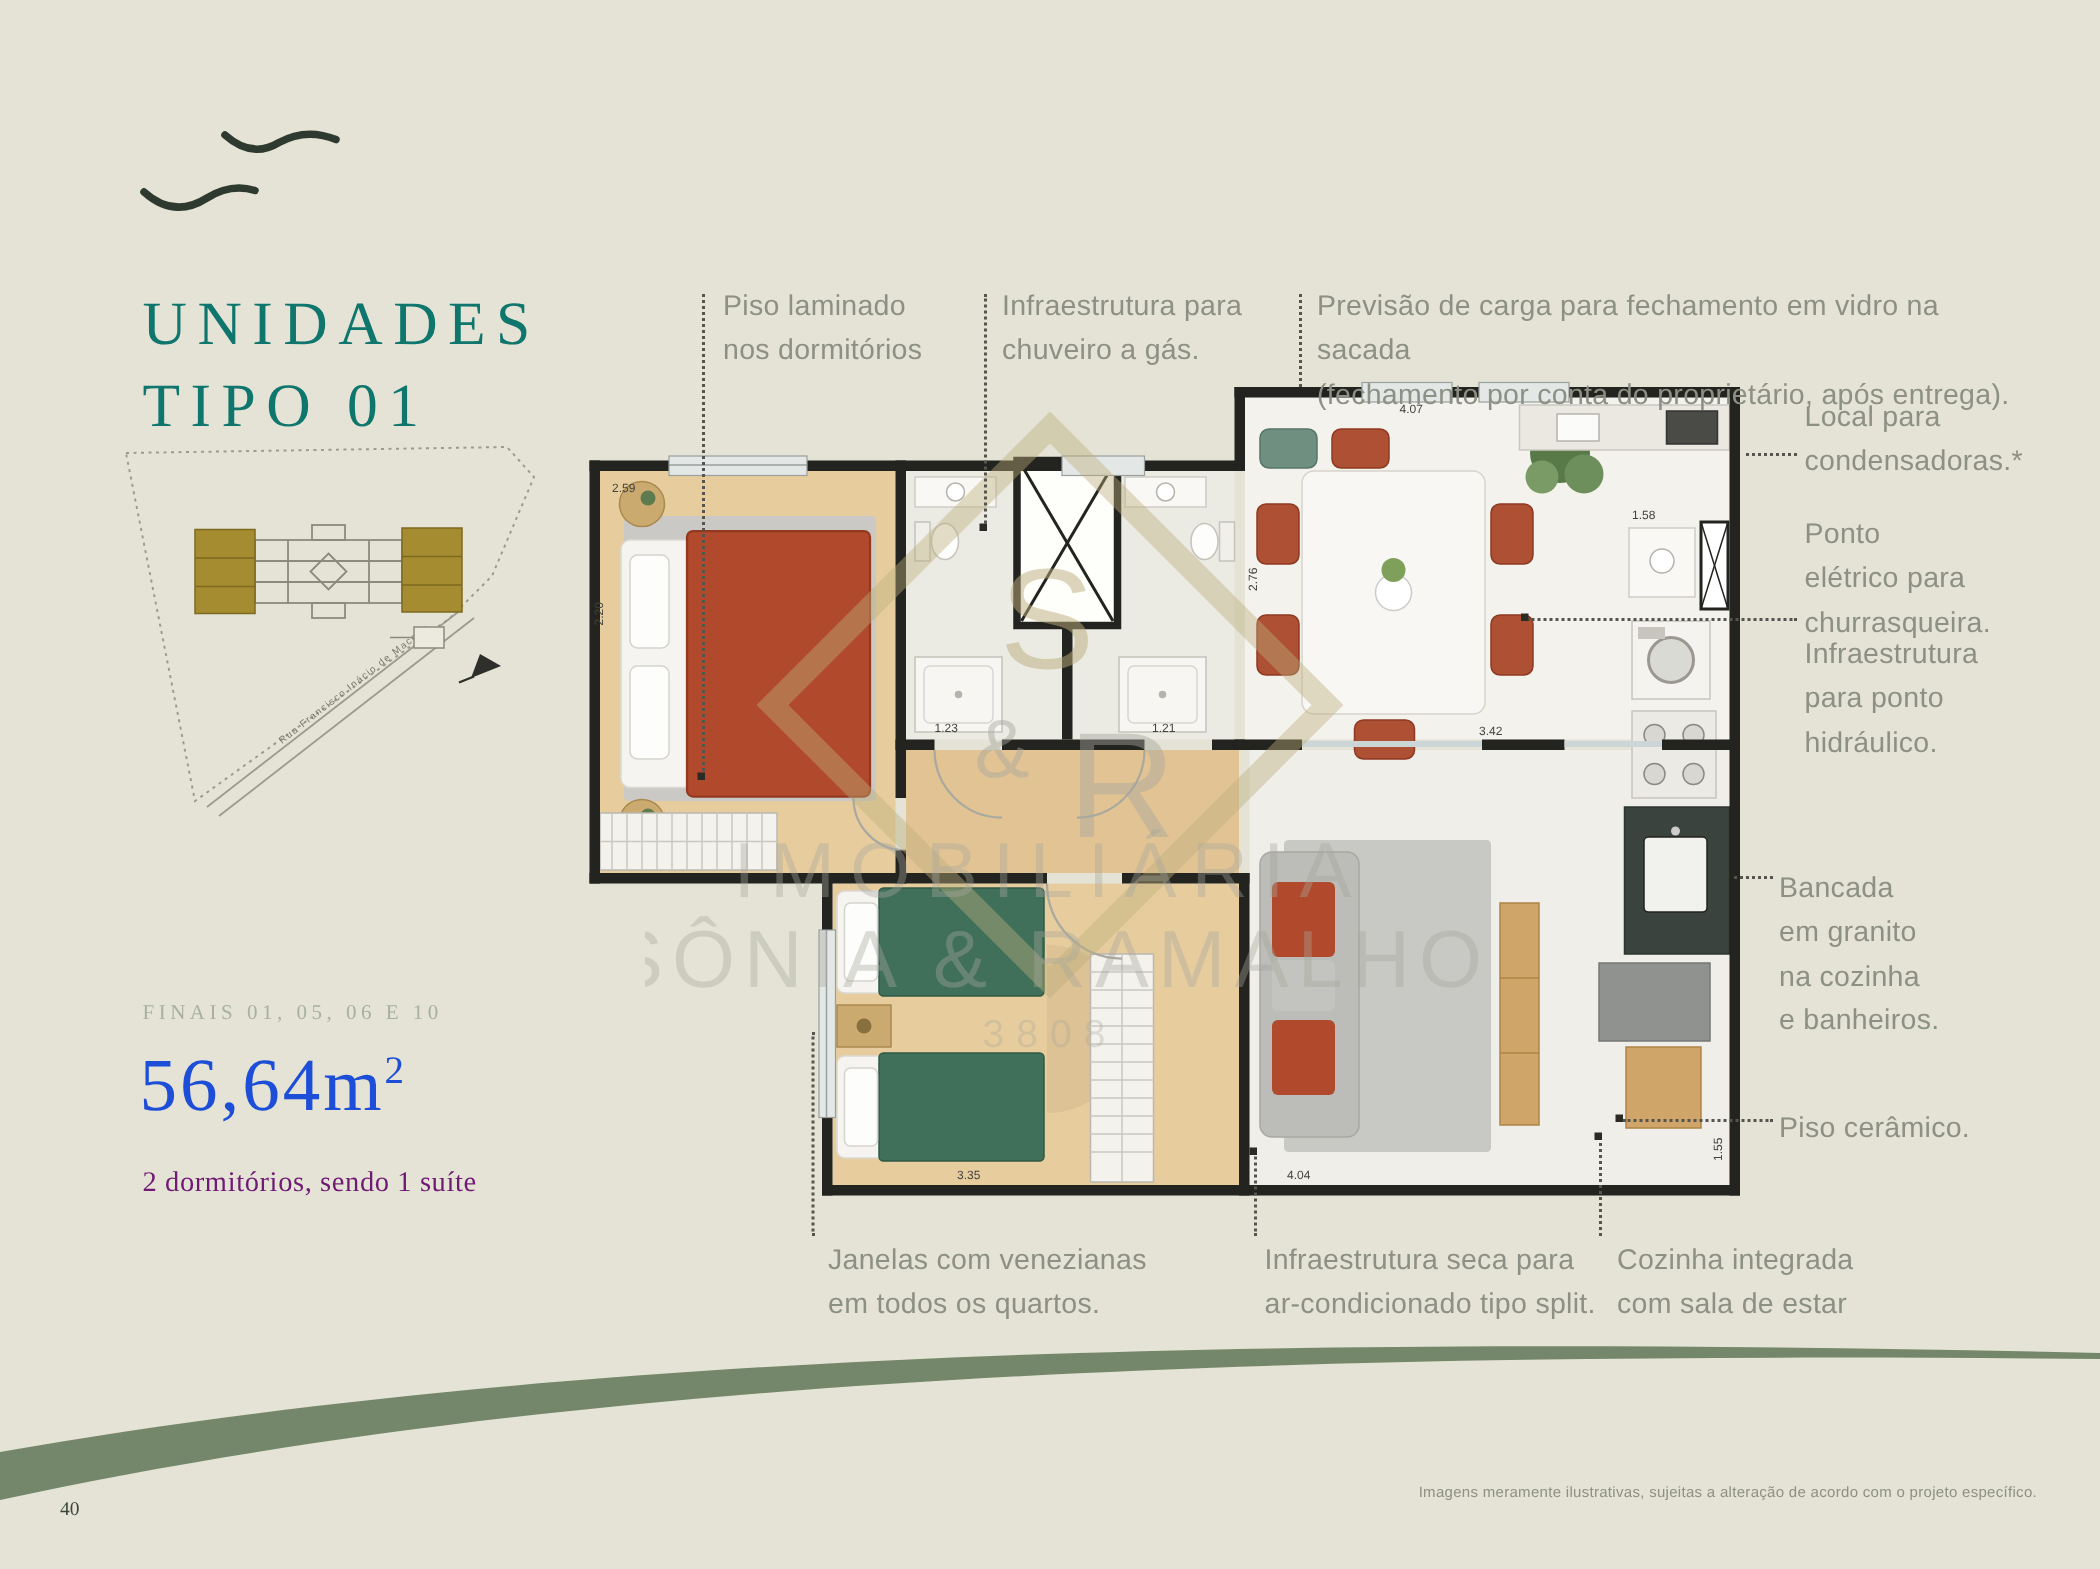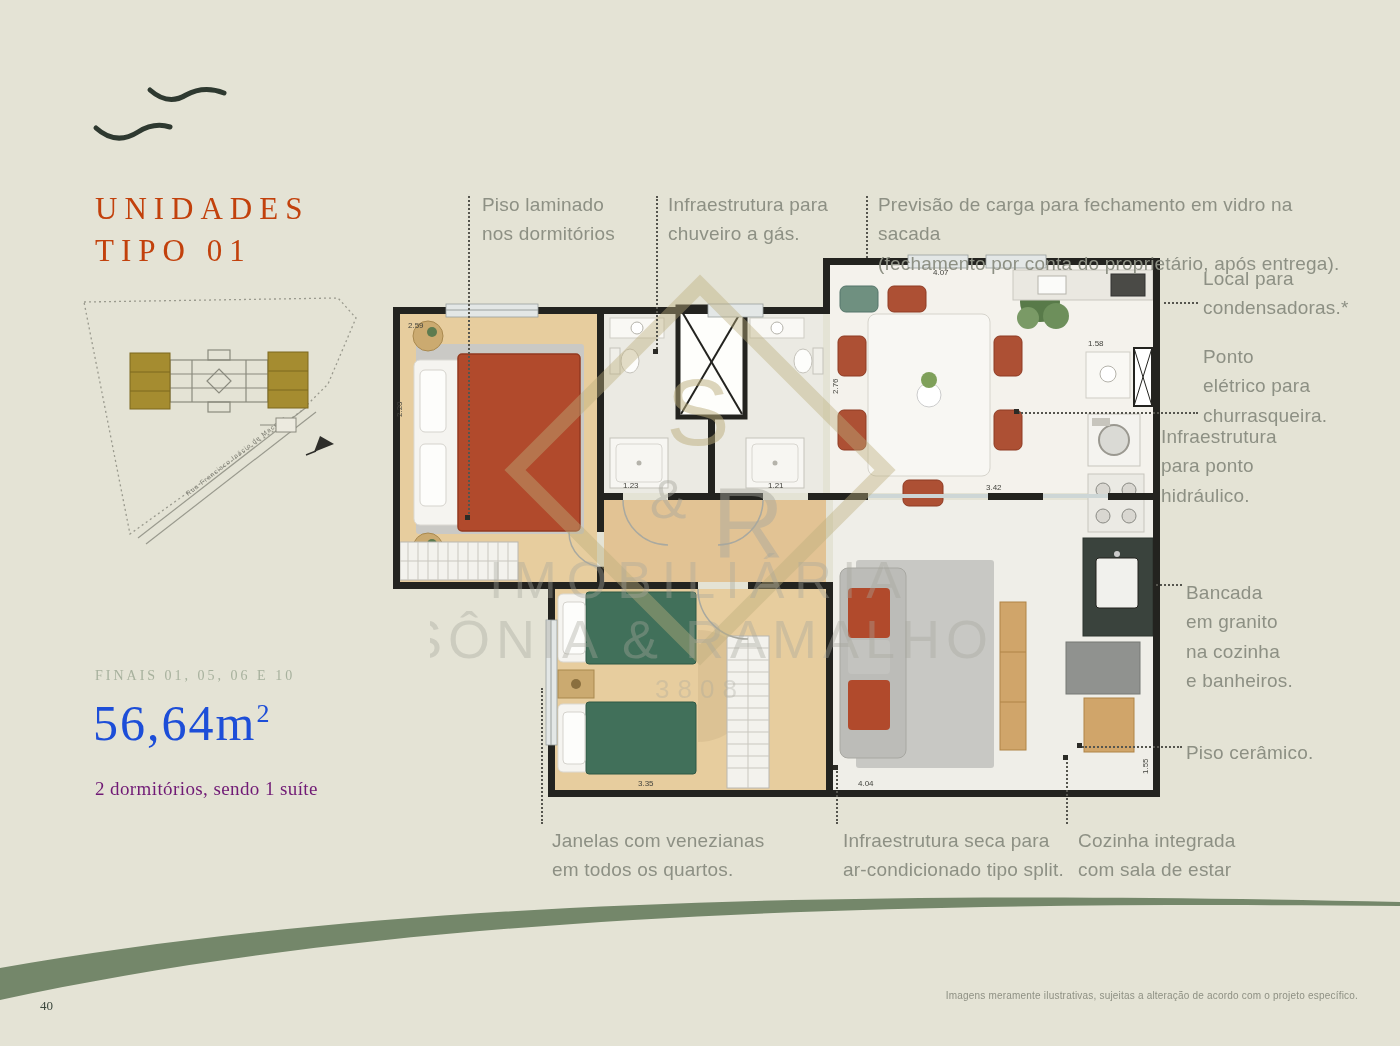--- a/index.html
+++ b/index.html
@@ -1,20 +1,20 @@
 <!DOCTYPE html>
 <html><head>
 <meta charset="utf-8">
 <style>
   html,body{margin:0;padding:0;}
   body{width:1400px;height:1046px;position:relative;overflow:hidden;
        background:#e4e3d5;font-family:"Liberation Sans",sans-serif;}
   .abs{position:absolute;}
-  .title{font-family:"Liberation Serif",serif;font-size:31px;letter-spacing:7px;
-         color:#c2410c;line-height:1.35;font-weight:500;}
+  .title{font-family:"Liberation Serif",serif;font-size:41px;letter-spacing:7px;
+         color:#0f766e;line-height:1.35;font-weight:500;}
   .finais{font-family:"Liberation Serif",serif;font-size:14px;letter-spacing:3px;color:#a7b19d;}
   .area{font-family:"Liberation Serif",serif;font-size:50px;color:#1d4ed8;letter-spacing:2px;text-align:right;}
   .area sup{font-size:26px;vertical-align:18px;letter-spacing:0;}
   .desc{font-size:19px;color:#701a75;letter-spacing:.4px;font-family:Liberation Serif, serif;}
   .callout{font-size:19px;color:#8d9084;white-space:pre-line;line-height:1.55;letter-spacing:.2px;}
   .vlead{position:absolute;width:0;border-left:2px dotted #55554e;}
   .hlead{position:absolute;height:0;border-top:2px dotted #55554e;}
   .ldot{position:absolute;width:5px;height:5px;background:#2b2b26;}
   .pagenum{font-family:"Liberation Serif",serif;font-size:13px;color:#3b473d;}
   .disclaimer{font-size:10px;color:#8e9083;text-align:right;line-height:1.55;letter-spacing:.2px;}
@@ -299,21 +299,21 @@
 nos dormitórios</div>
 <div class="abs callout" style="left:668px;top:190px">Infraestrutura para
 chuveiro a gás.</div>
 <div class="abs callout" style="left:878px;top:190px;width:470px">Previsão de carga para fechamento em vidro na sacada
 (fechamento por conta do proprietário, após entrega).</div>
 <div class="abs callout" style="left:1203px;top:264px">Local para
 condensadoras.*</div>
 <div class="abs callout" style="left:1203px;top:342px">Ponto
 elétrico para
 churrasqueira.</div>
-<div class="abs callout" style="left:1161px;top:422px">Infraestrutura
+<div class="abs callout" style="left:1203px;top:422px">Infraestrutura
 para ponto
 hidráulico.</div>
 <div class="abs callout" style="left:1186px;top:578px">Bancada
 em granito
 na cozinha
 e banheiros.</div>
 <div class="abs callout" style="left:1186px;top:738px">Piso cerâmico.</div>
 <div class="abs callout" style="left:552px;top:826px">Janelas com venezianas
 em todos os quartos.</div>
 <div class="abs callout" style="left:843px;top:826px">Infraestrutura seca para

